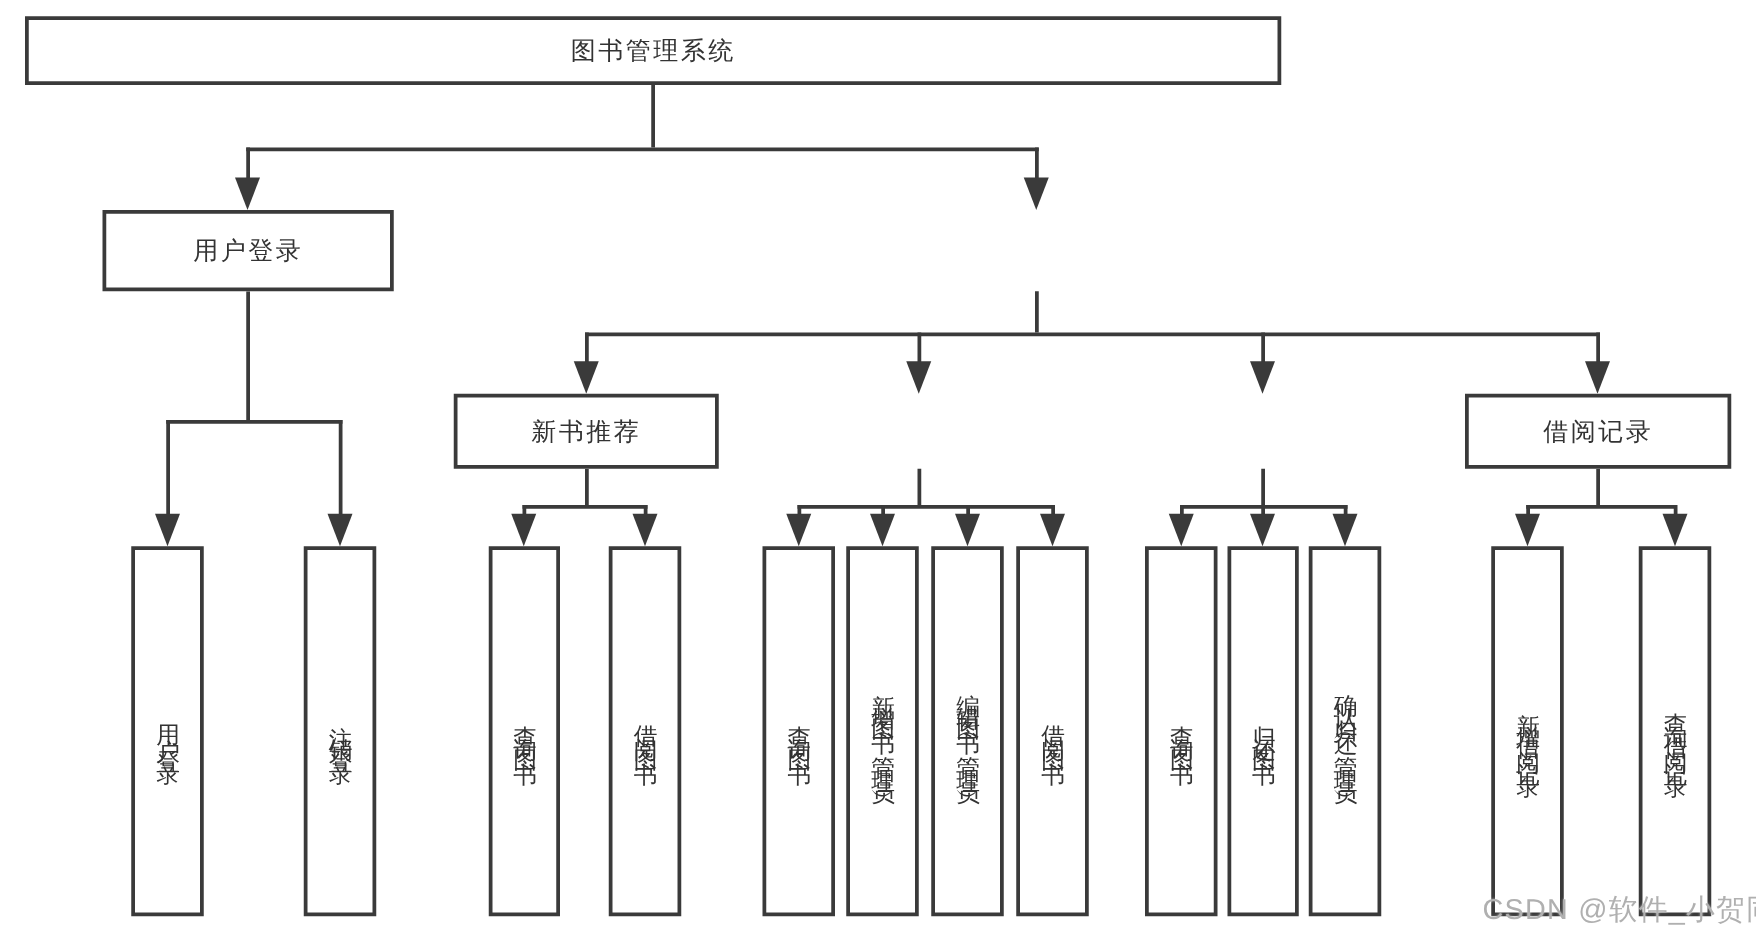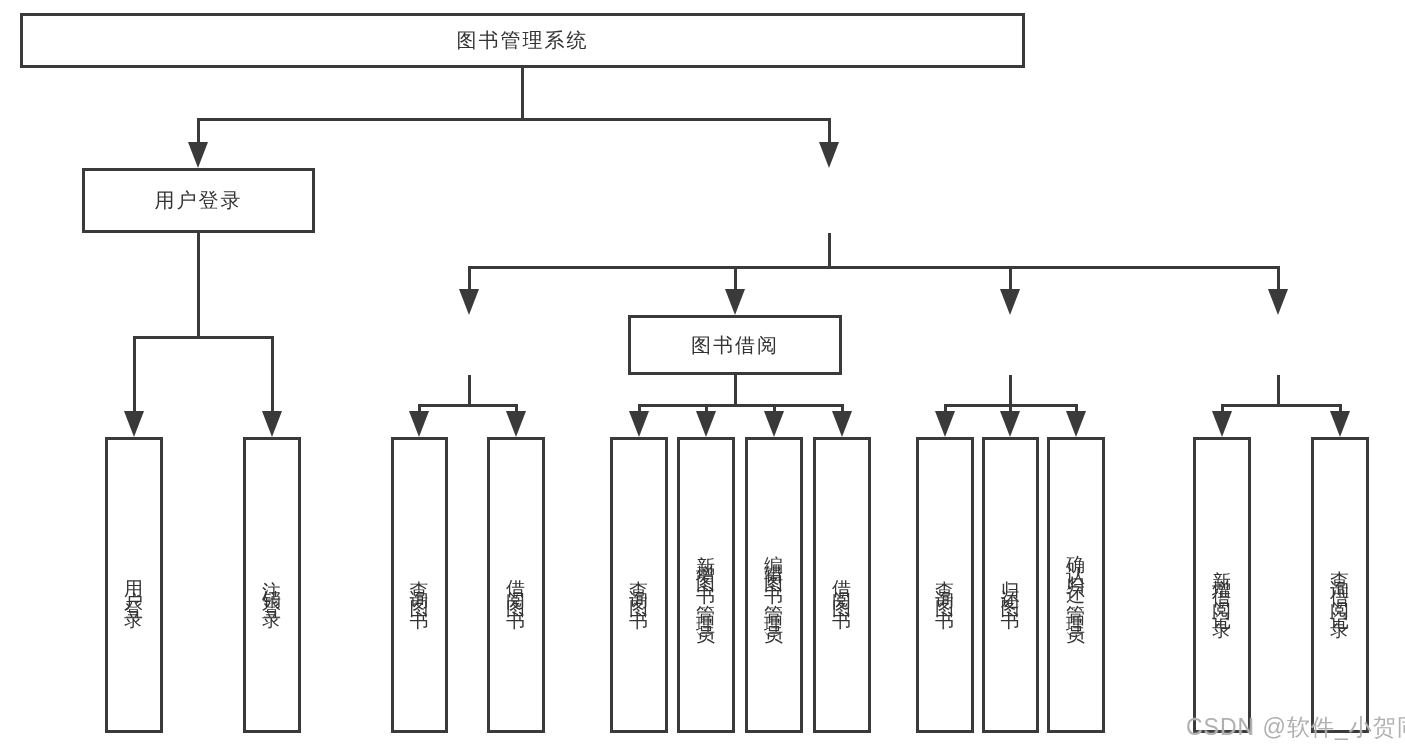--- a/index.html
+++ b/index.html
@@ -123,22 +123,25 @@
   <div class="arr" style="left:1330px;top:411px"></div>
 
   <div class="node" style="left:20px;top:13px;width:1005px;height:55px">
     <span class="lbl">图书管理系统</span>
   </div>
 
   <div class="node" style="left:82px;top:168px;width:233px;height:65px">
     <span class="lbl">用户登录</span>
   </div>
 
-  <div class="node" style="left:628px;top:315px;width:214px;height:60px">
-    <span class="lbl">图书借阅</span>
+  <div class="node" style="left:363px;top:315px;width:212px;height:60px">
+    <span class="lbl">新书推荐</span>
+  </div>
+  <div class="node" style="left:1172px;top:315px;width:213px;height:60px">
+    <span class="lbl">借阅记录</span>
   </div>
 
   <div class="node v" style="left:105px;top:437px;width:58px;height:296px">
     <span class="lbl">用户登录</span>
   </div>
   <div class="node v" style="left:243px;top:437px;width:58px;height:296px">
     <span class="lbl">注销登录</span>
   </div>
 
   <div class="node v" style="left:391px;top:437px;width:57px;height:296px">

